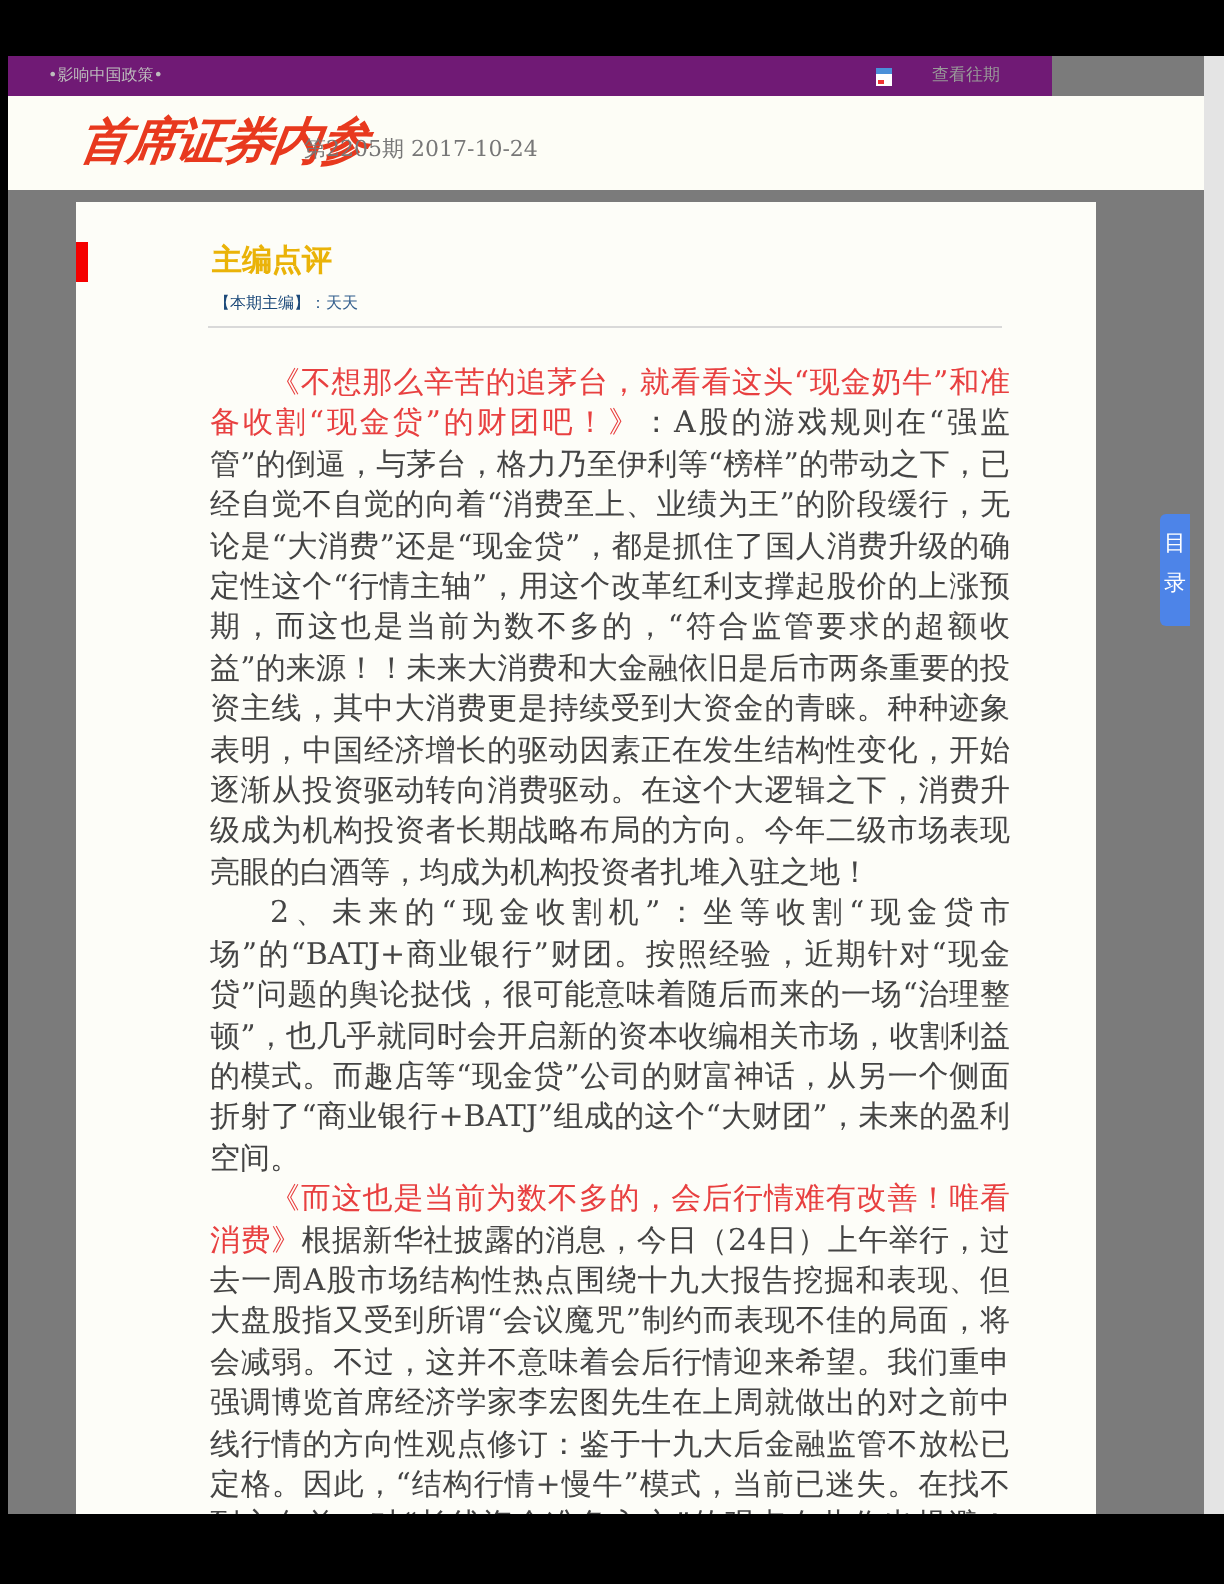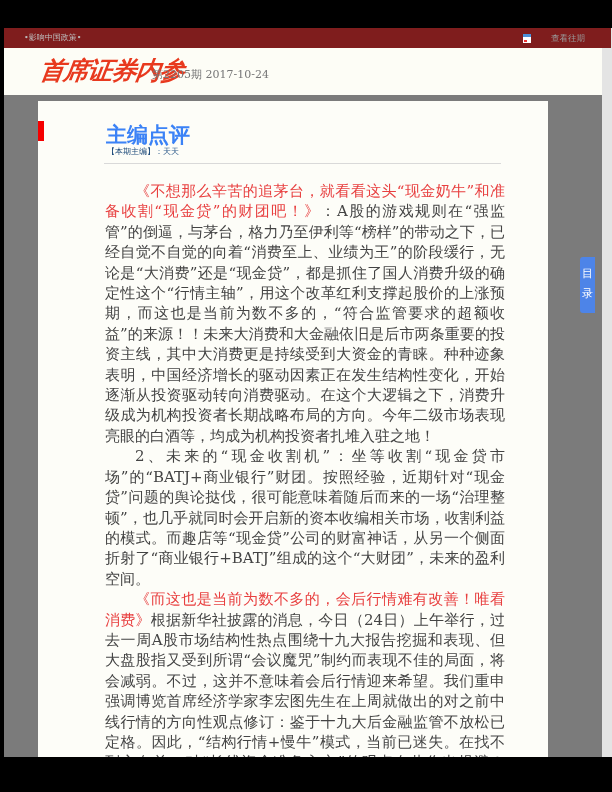--- a/index.html
+++ b/index.html
@@ -3,46 +3,46 @@
 <meta charset="utf-8">
 <style>
   * { box-sizing: border-box; margin: 0; padding: 0; }
   html, body { width: 612px; height: 792px; overflow: hidden; background: #000; }
   body { position: relative; font-family: "DejaVu Serif", "Liberation Serif", serif; }
 
   .top-black { position: absolute; left: 0; top: 0; width: 612px; height: 28px; background: #000; }
   .frame { position: absolute; left: 4px; top: 28px; width: 608px; height: 729px; background: #7b7b7b; }
   .scroll-strip { position: absolute; right: 0; top: 28px; width: 10px; height: 729px; background: #e4e4e4; }
 
-  .slogan-bar { position: absolute; left: 4px; top: 28px; width: 607px; height: 20px; background: #7f1d1d;
+  .slogan-bar { position: absolute; left: 4px; top: 28px; width: 522px; height: 20px; background: #701a75;
     color: #bdbdbd; font-size: 8px; line-height: 20px; padding-left: 25px; }
   .slogan { position: absolute; left: 20px; top: 0; }
   .history { position: absolute; right: 26px; top: 0; display: flex; align-items: center; gap: 20px; color: #999; font-size: 8.5px; text-align: right; }
   .cal-icon { width: 8px; height: 9px; background: #fff; border-top: 3px solid #4a90d9; position: relative; }
   .cal-icon::after { content: ""; position: absolute; left: 1px; bottom: 1px; width: 3px; height: 2px; background: #e33; }
 
   .header { position: absolute; left: 4px; top: 48px; width: 598px; height: 47px; background: #fdfdf6; }
   .logo { position: absolute; left: 36px; top: 6px; font-family: "DejaVu Sans", sans-serif; font-weight: bold; font-style: italic;
     font-size: 25px; color: #e8391e; letter-spacing: -1px; transform: skewX(-8deg); }
   .issue { position: absolute; left: 148px; top: 19px; color: #777; font-size: 11px; }
 
   .page { position: absolute; left: 38px; top: 101px; width: 510px; height: 656px; background: #fdfdf8; }
   .red-mark { position: absolute; left: 38px; top: 121px; width: 6px; height: 20px; background: #f50000; }
 
-  .title { position: absolute; left: 106px; top: 121px; font-size: 21px; color: #3b82f6; }
+  .title { position: absolute; left: 106px; top: 121px; font-size: 15px; color: #eab308; }
   .editor { position: absolute; left: 107px; top: 146px; font-size: 8px; color: #35608e; }
   .editor .bracket { font-weight: normal; color: #1d4a7a; }
   .divider { position: absolute; left: 104px; top: 163px; width: 397px; height: 1px; background: #d9d9d9; }
 
   .article { position: absolute; left: 105px; top: 181px; width: 400px; font-size: 15px; line-height: 20.4px; color: #444; text-align: justify; }
   .article p { text-indent: 2em; }
   .red { color: #e84040; }
 
   .toc-tab { position: absolute; left: 580px; top: 257px; width: 15px; height: 56px; background: #4d84e8; border-radius: 3px 0 0 3px;
-    color: #fff; font-family: Liberation Serif, serif; font-size: 11px; text-align: center; line-height: 20px; padding-top: 6px; cursor: pointer; }
+    color: #fff; font-family: Liberation Mono, monospace; font-size: 11px; text-align: center; line-height: 20px; padding-top: 6px; cursor: pointer; }
 
   .bottom-black { position: absolute; left: 0; top: 757px; width: 612px; height: 35px; background: #000; }
 </style>
 </head>
 <body>
 
 <div class="top-black"></div>
 <div class="frame"></div>
 <div class="scroll-strip"></div>
 

